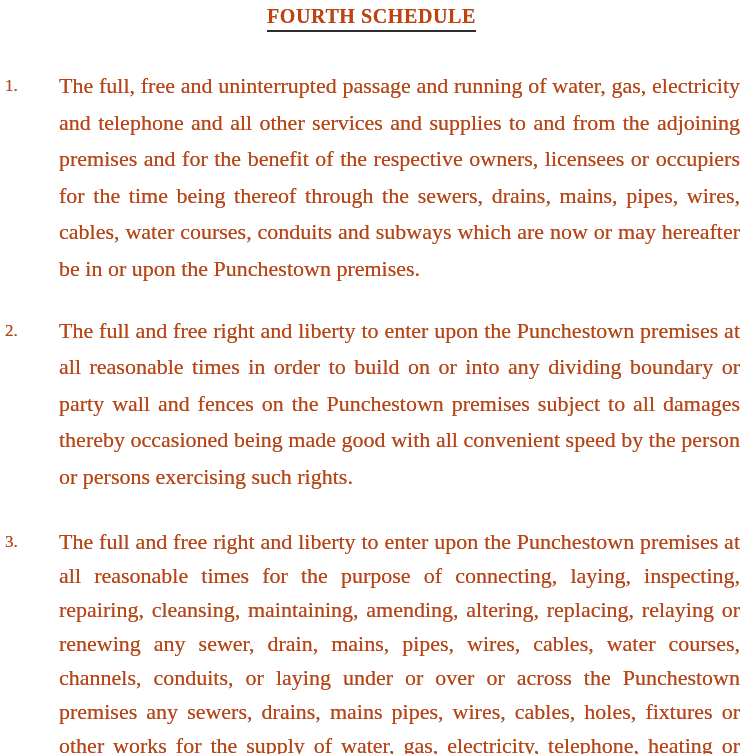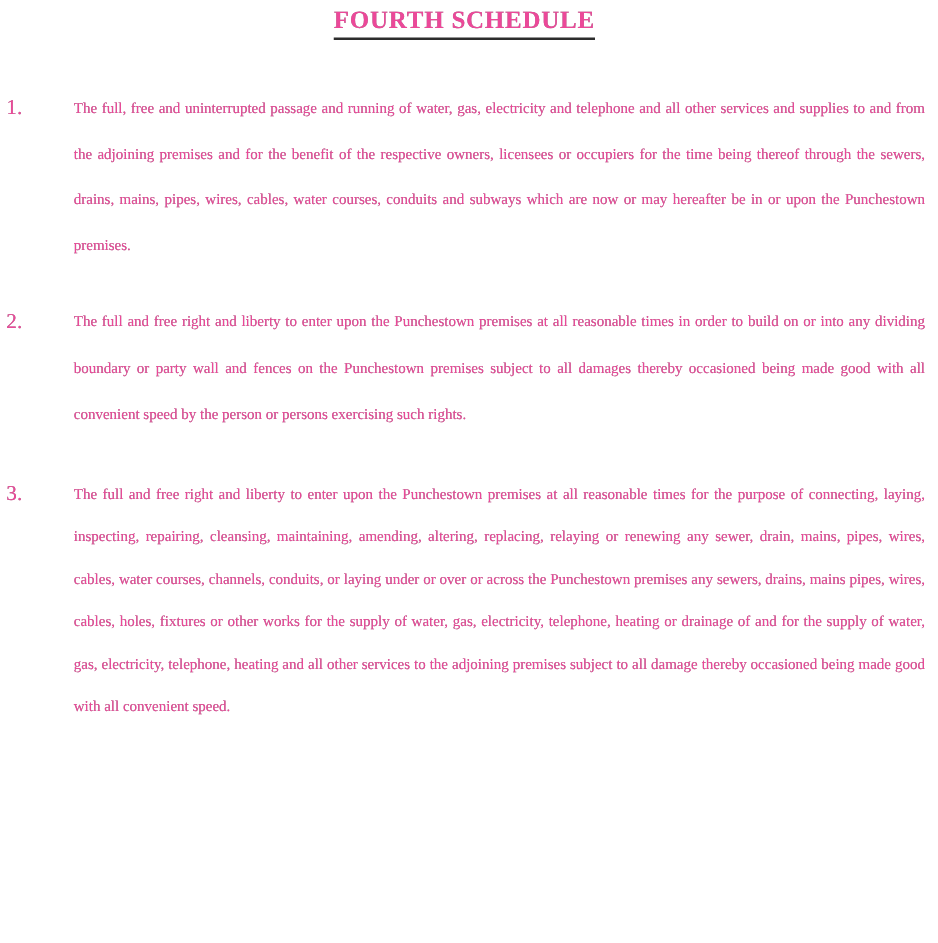--- a/index.html
+++ b/index.html
@@ -6,21 +6,21 @@
     margin: 0;
     padding: 0;
     background: #ffffff;
   }
   .page {
     position: relative;
     width: 750px;
     height: 754px;
     box-sizing: border-box;
     background: #ffffff;
-    color: #ec4899;
+    color: #c2410c;
     font-family: "Liberation Serif", "DejaVu Serif", serif;
     padding: 4px 10px 0 3px;
     overflow: hidden;
     text-shadow: 0 0 0.5px rgba(40,40,40,0.55);
   }
   .doc-title {
     margin: 0;
     text-align: center;
     font-size: 20px;
     line-height: 25px;
@@ -41,21 +41,21 @@
   .clause-3 { margin-top: 29px; }
   .clause-num {
     flex: none;
     width: 56px;
     padding-left: 2px;
     box-sizing: border-box;
     font-size: 17px;
   }
   .clause-text {
     flex: 1;
-    font-size: 12px;
+    font-size: 22px;
     text-align: justify;
   }
   .clause-1 .clause-num, .clause-1 .clause-text,
   .clause-2 .clause-num, .clause-2 .clause-text {
     line-height: 36.6px;
   }
   .clause-3 .clause-num, .clause-3 .clause-text {
     line-height: 34px;
   }
 </style>

